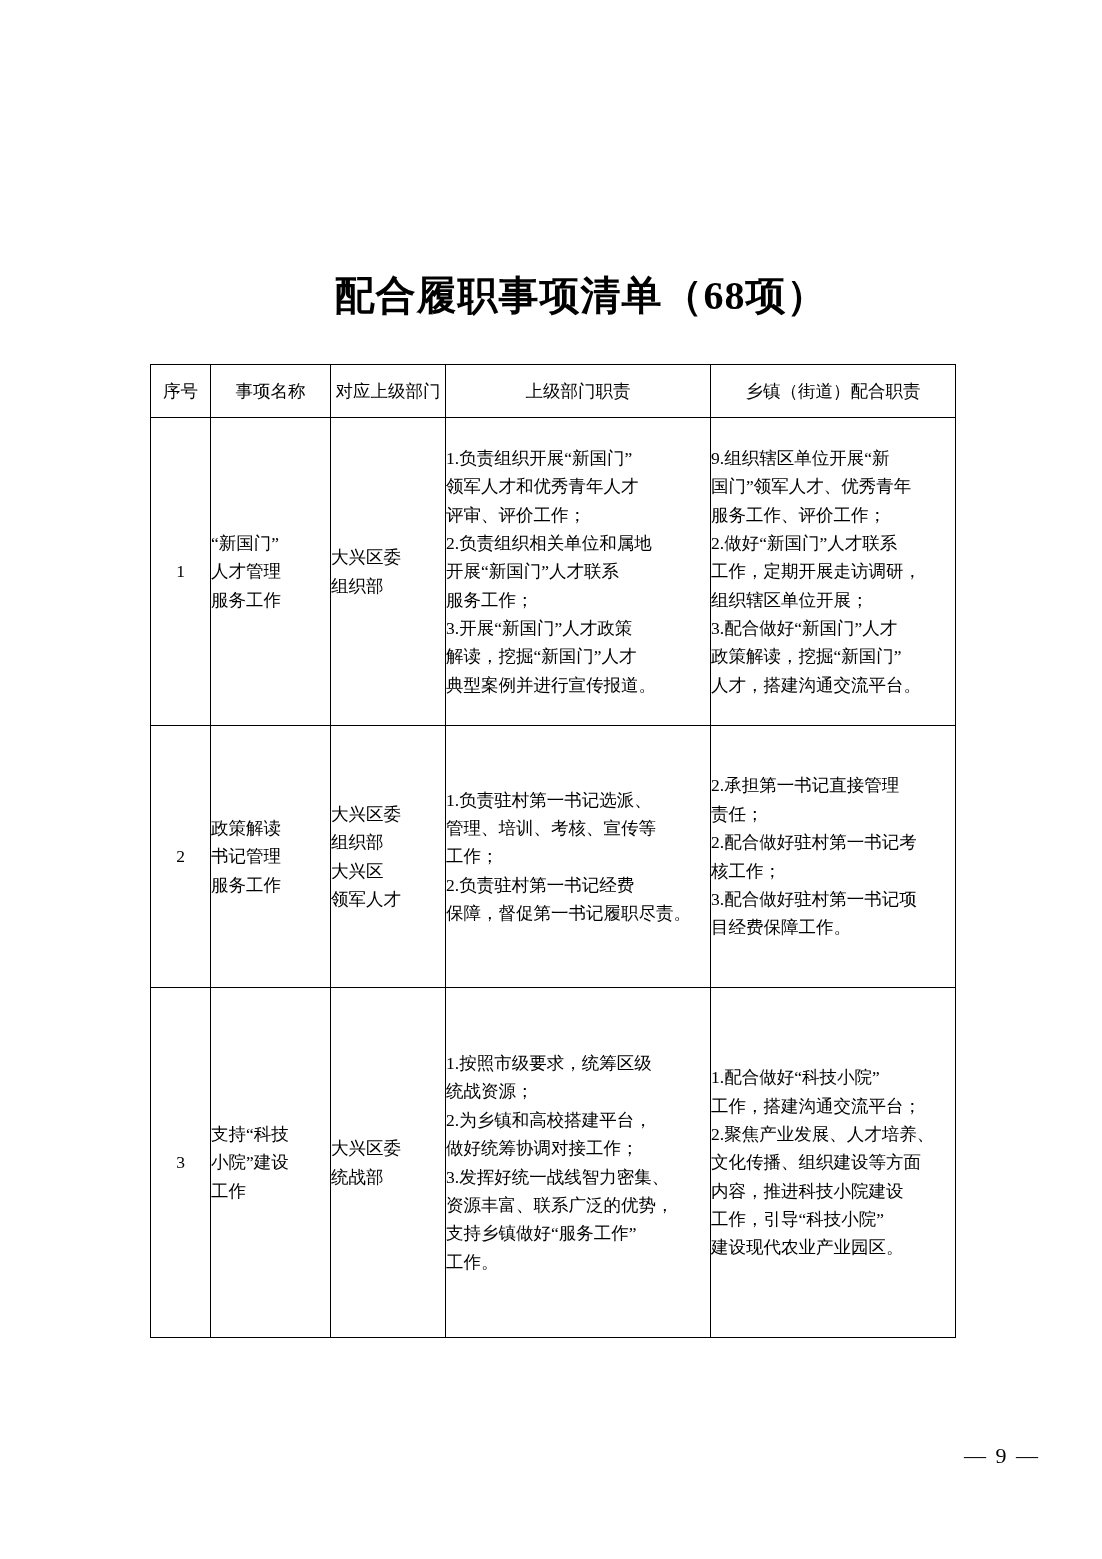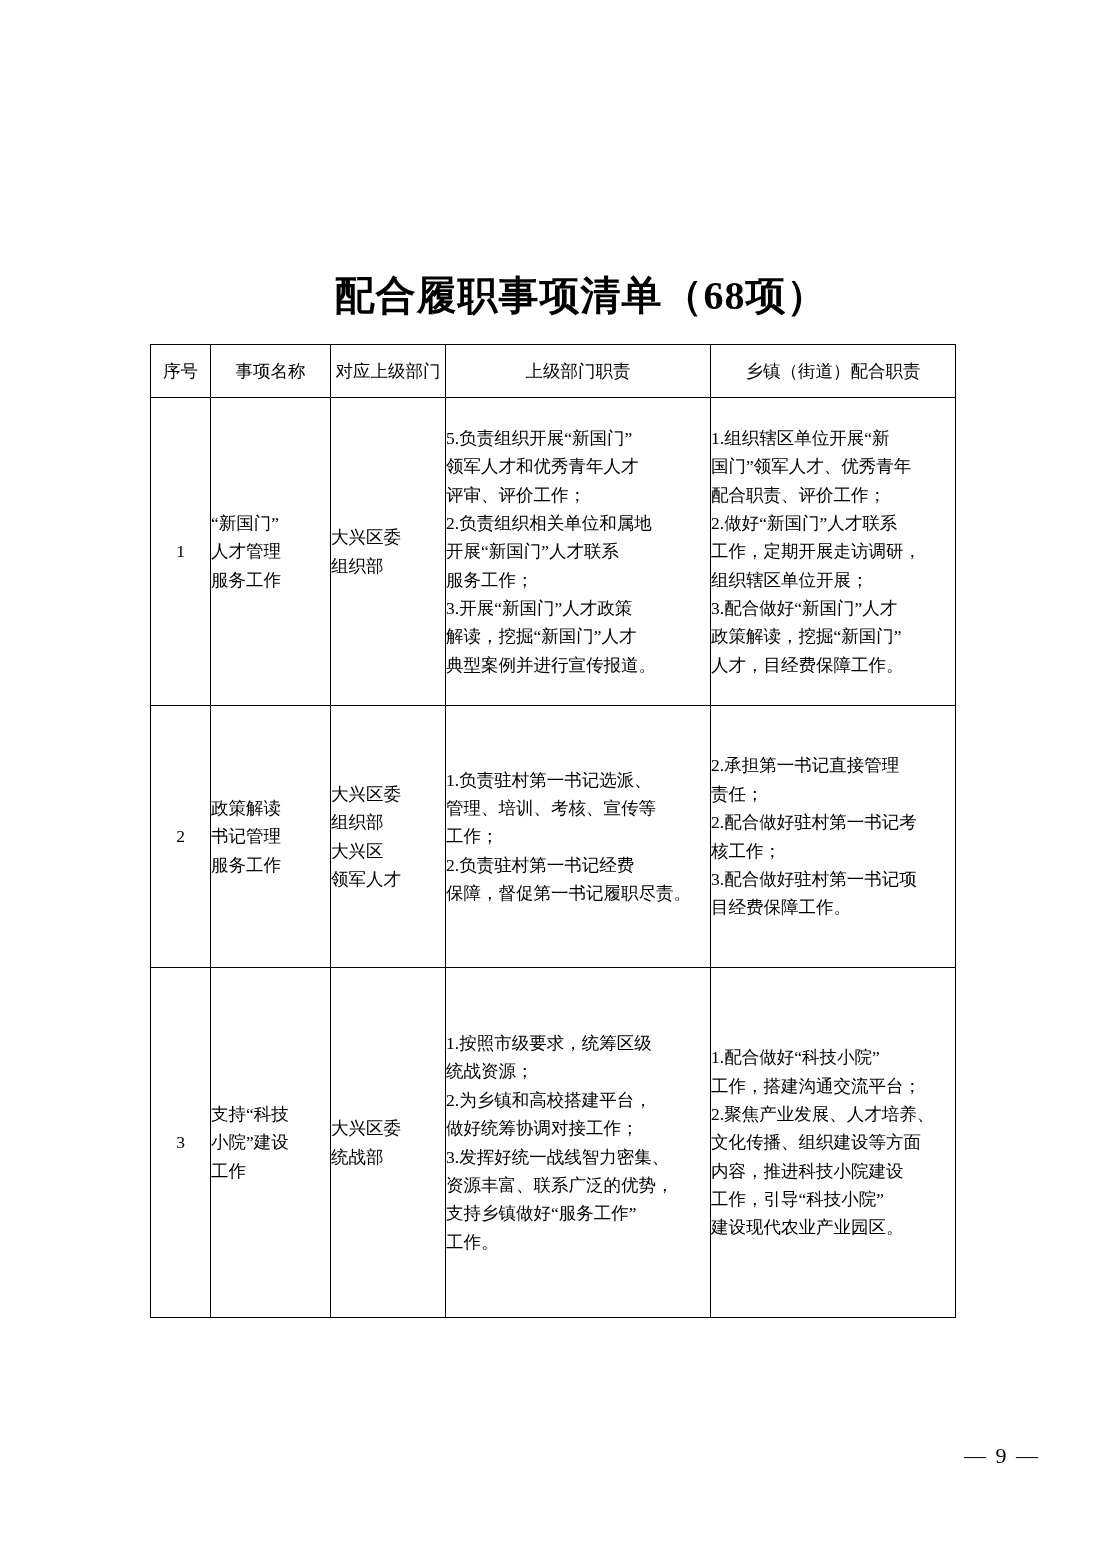--- a/index.html
+++ b/index.html
@@ -30,21 +30,21 @@
     text-align: center;
     font-size: 40px;
     font-weight: bold;
     letter-spacing: 1px;
     font-family: "Liberation Serif", "DejaVu Serif", serif;
     margin-left: 30px;
   }
   table.main-table {
     position: absolute;
     left: 150px;
-    top: 344px;
+    top: 364px;
     width: 806px;
     border-collapse: collapse;
     table-layout: fixed;
   }
   table.main-table td {
     border: 1px solid #000000;
     padding: 0;
     vertical-align: middle;
     font-size: 17.5px;
     line-height: 1.62;
@@ -139,42 +139,42 @@
             </div>
         </td>
         <td class="center-cell">
           <div class="cell-lines center-lines">
               <div>大兴区委</div>
               <div>组织部</div>
             </div>
         </td>
         <td class="body-cell">
           <div class="cell-lines">
-              <div>5.负责组织开展“新国门”</div>
+              <div>1.负责组织开展“新国门”</div>
               <div>领军人才和优秀青年人才</div>
               <div>评审、评价工作；</div>
               <div>2.负责组织相关单位和属地</div>
               <div>开展“新国门”人才联系</div>
               <div>服务工作；</div>
               <div>3.开展“新国门”人才政策</div>
               <div>解读，挖掘“新国门”人才</div>
               <div>典型案例并进行宣传报道。</div>
             </div>
         </td>
         <td class="body-cell">
           <div class="cell-lines">
-              <div>1.组织辖区单位开展“新</div>
+              <div>9.组织辖区单位开展“新</div>
               <div>国门”领军人才、优秀青年</div>
-              <div>配合职责、评价工作；</div>
+              <div>服务工作、评价工作；</div>
               <div>2.做好“新国门”人才联系</div>
               <div>工作，定期开展走访调研，</div>
               <div>组织辖区单位开展；</div>
               <div>3.配合做好“新国门”人才</div>
               <div>政策解读，挖掘“新国门”</div>
-              <div>人才，目经费保障工作。</div>
+              <div>人才，搭建沟通交流平台。</div>
             </div>
         </td>
       </tr>
 
       <tr style="height:262px;">
         <td class="num-cell">2</td>
         <td class="center-cell">
           <div class="cell-lines center-lines">
               <div>政策解读</div>
               <div>书记管理</div>

